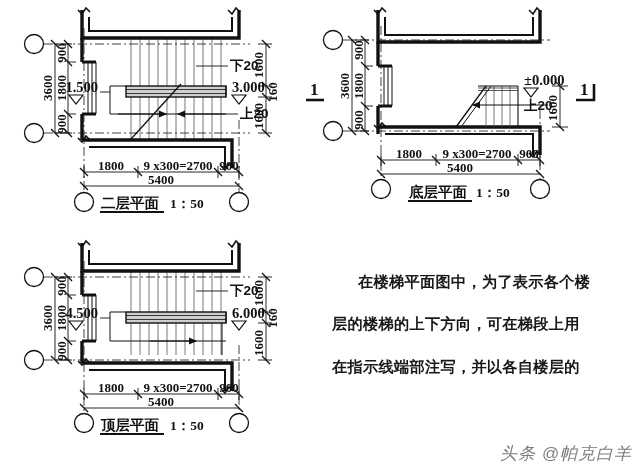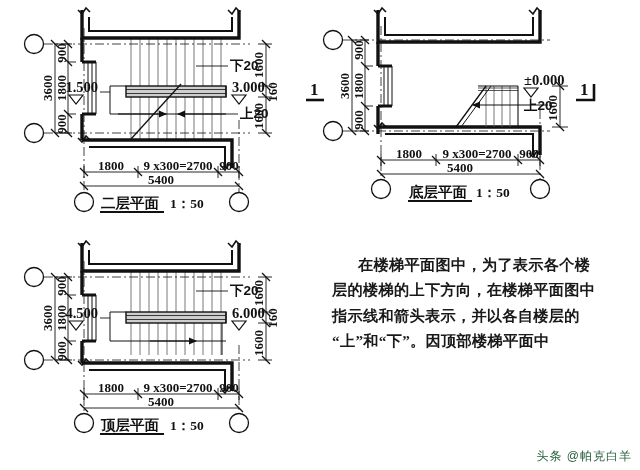--- a/index.html
+++ b/index.html
@@ -19,31 +19,32 @@
     position:absolute;
     left:332px;top:252px;width:302px;
     font-family:"Liberation Serif","DejaVu Serif",serif;
     font-size:15.2px;
     line-height:25.4px;
     color:#191919;
     letter-spacing:0.3px;
     font-weight:700;
     text-align:left;
   }
-  .textblock .ln{white-space:nowrap;}
+  .textblock .ln{white-space:nowrap;margin-top:17px;}
   .textblock .ind{display:inline-block;width:26px;}
 
   
   .watermark{
     position:absolute;right:8px;bottom:5px;
     font-family:"Liberation Sans","DejaVu Sans",sans-serif;
-    font-size:12px;color:#14532d;
+    font-size:17px;color:#737373;
     letter-spacing:1px;
     opacity:.92;
     white-space:nowrap;
+    font-style:italic;
   }
 
   
 </style>
 </head>
 <body>
 
 <div class="page">
 
   <div class="panel" style="left:0;top:0;width:320px;height:232px;">
@@ -529,20 +530,19 @@
       <g>
         <text x="101" y="197" font-family="'Liberation Serif','DejaVu Serif',serif" font-size="14.5" fill="#111" font-weight="700">顶层平面</text>
         <line x1="100" y1="201" x2="164" y2="201" stroke="#111" stroke-width="2"></line>
         <text x="170" y="197" font-family="'Liberation Serif','DejaVu Serif',serif" font-size="13.5" fill="#111" font-weight="700">1：50</text>
       </g>
     </svg>
   </div>
 
   <div class="textblock">
     <div class="ln"><span class="ind"></span><span>在楼梯平面图中，为了表示各个楼</span></div>
-    <div class="ln"><span>层的楼梯的上下方向，在楼梯平面图中</span></div>
-    <div class="ln"><span>指示线和箭头表示，并以各自楼层的</span></div>
-    <div class="ln"><span>“上”和“下”。因顶部楼梯平面中</span></div>
+    <div class="ln"><span>层的楼梯的上下方向，可在梯段上用</span></div>
+    <div class="ln"><span>在指示线端部注写，并以各自楼层的</span></div>
   </div>
 
   <div class="watermark">头条 @帕克白羊</div>
 
 </div>
 
 </body></html>

